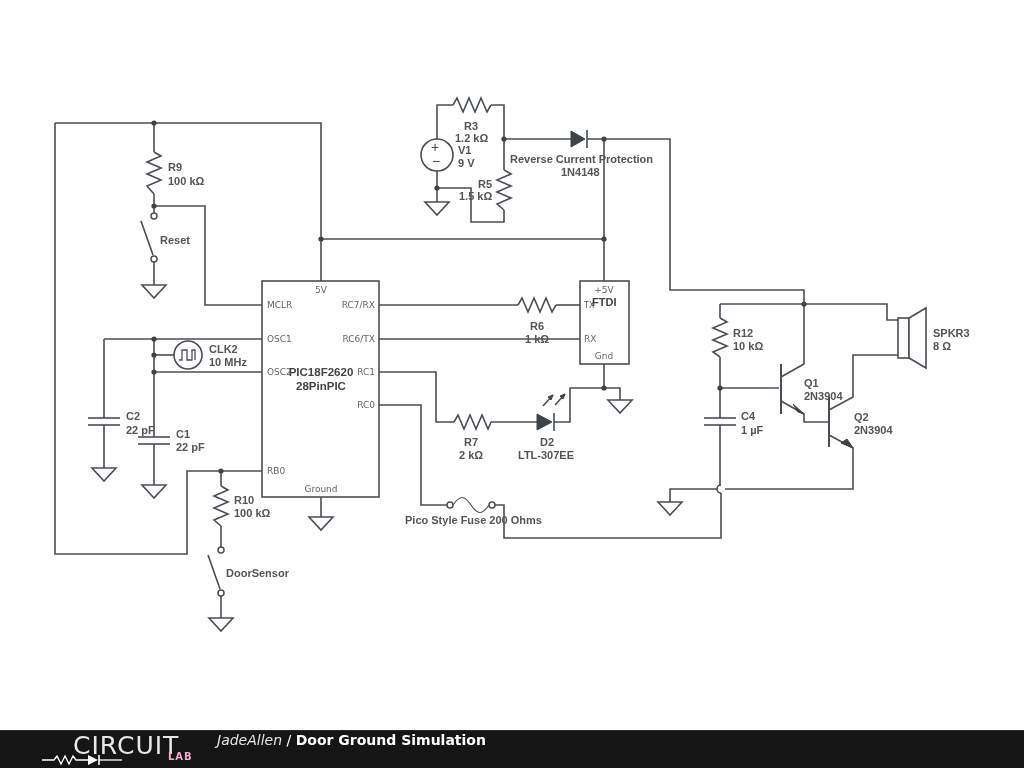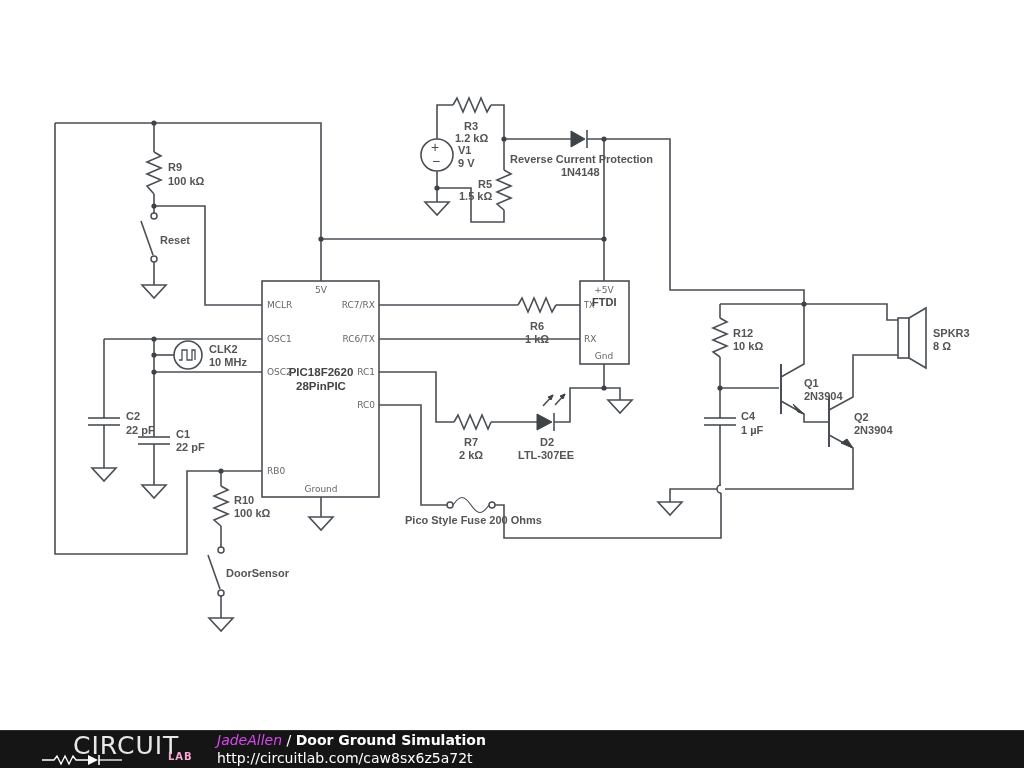--- a/index.html
+++ b/index.html
@@ -13,21 +13,21 @@
   .blk { stroke: #4a4f55; stroke-width: 1.6; fill: #ffffff; }
   .dot { fill: #3e4347; }
   .solid { fill: #3e4347; stroke: #3e4347; stroke-width: 1; }
   .term { fill: #ffffff; stroke: #4a4f55; stroke-width: 1.5; }
   #footer { position: absolute; left: 0; top: 730px; width: 1024px; height: 38px; background: #151515; border-top: 1px solid #2a2a2a; }
   #logo { position: absolute; left: 42px; top: 2px; width: 132px; height: 34px; }
   #logo .circuit { position: absolute; left: 2px; top: -2px; font-size: 25px; letter-spacing: 1px; color: #e8e8e8; font-weight: normal; font-family: "DejaVu Sans", sans-serif; margin-left: 29px; }
   #logo .lab { position: absolute; left: 82px; top: 18px; font-size: 10px; font-weight: bold; color: #f9a8d4; font-family: "DejaVu Sans", sans-serif; letter-spacing: 1px; margin-left: 44px; }
   #logo svg { position: absolute; left: 0; top: 20px; }
   #title-line { position: absolute; left: 217px; top: 1px; font-size: 14px; color: #ffffff; font-family: "DejaVu Sans", sans-serif; white-space: nowrap; }
-  #title-line .author { font-style: italic; color: #d946ef; }
+  #title-line .author { font-style: italic; color: #e5e5e5; }
   #title-line .sep { color: #ffffff; }
   #title-line .title { font-weight: bold; }
   #url-line { position: absolute; left: 217px; top: 19px; font-size: 14px; color: #ffffff; font-family: "DejaVu Sans", sans-serif; white-space: nowrap; }
 </style>
 </head>
 <body>
 
 <svg id="canvas" viewBox="0 0 1024 730" xmlns="http://www.w3.org/2000/svg">
 
   <g>
@@ -282,14 +282,13 @@
       <polyline points="0,7 12,7 15,3 19,11 23,3 27,11 31,3 34,7 46,7" fill="none" stroke="#ffffff" stroke-width="1.3"></polyline>
       <polygon points="46,2 46,12 56,7" fill="#ffffff"></polygon>
       <line x1="57" y1="2" x2="57" y2="12" stroke="#ffffff" stroke-width="1.6"></line>
       <line x1="57" y1="7" x2="80" y2="7" stroke="#ffffff" stroke-width="1.3"></line>
     </svg>
     <span class="lab">LAB</span>
   </div>
   <div id="title-line">
     <span class="author">JadeAllen</span><span class="sep"> / </span><span class="title">Door Ground Simulation</span>
   </div>
-  <div id="url-line">http://circuitlab.com/caw8sx6z5a72t</div>
 </div>
 
 </body></html>

